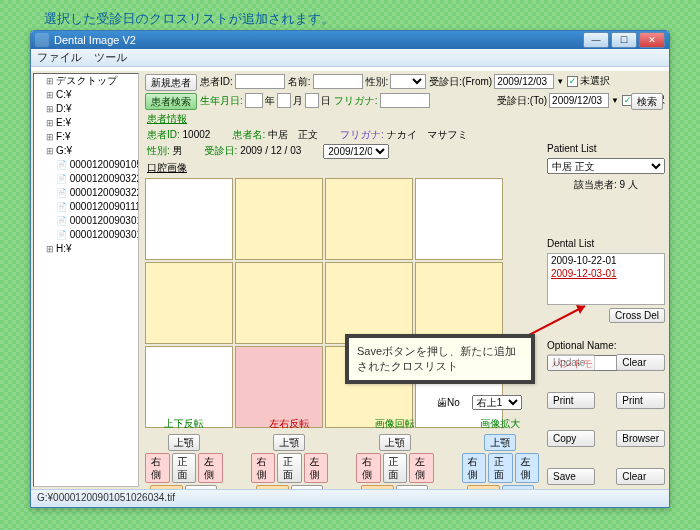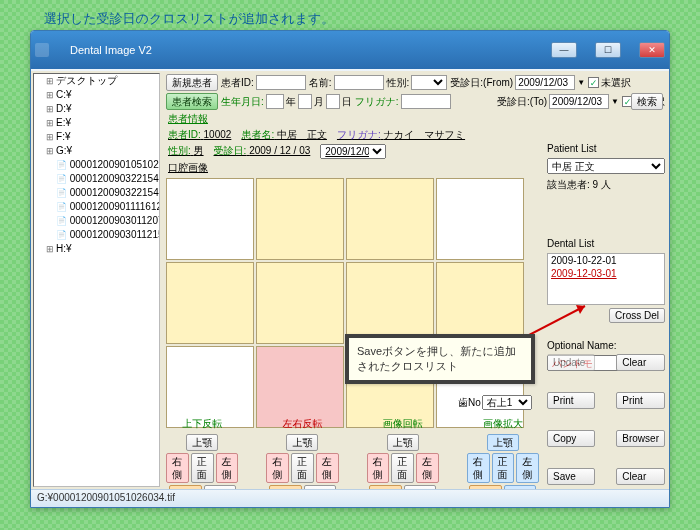--- a/index.html
+++ b/index.html
@@ -1,57 +1,57 @@
 <!DOCTYPE html>
 <html><head>
 <meta charset="utf-8">
 <style>
   * { box-sizing: border-box; margin: 0; padding: 0; }
   body { font-family: "MS UI Gothic", Meiryo, sans-serif; font-size: 11px; background: repeating-conic-gradient(#8ed88e 0% 25%, #79d179 0% 50%) 0 0/8px 8px; width:700px; height:530px; position:relative; }
   .instruction { color:#0a5aa0; font-size:13px; padding:10px 0 6px 44px; }
   .window { position:absolute; left:30px; top:30px; width:640px; height:478px; background:#fff; border:1px solid #3a78b0; border-radius:4px 4px 0 0; overflow:hidden; box-shadow:0 2px 6px rgba(0,0,0,.25); }
-  .titlebar { height:38px; background:linear-gradient(#3e8fd6,#2a6db0); color:#fff; display:flex; align-items:center; padding:0 4px; font-size:11px;gap:16px; }
+  .titlebar { height:18px; background:linear-gradient(#3e8fd6,#2a6db0); color:#fff; display:flex; align-items:center; padding:0 4px; font-size:11px; }
   .titlebar .icon { width:14px; height:14px; background:#fff3; border-radius:2px; margin-right:5px; }
   .titlebar .spacer { flex:1; }
   .winbtn { width:26px; height:16px; margin-left:2px; border-radius:2px; background:linear-gradient(#e8f2fb,#bcd6ee); border:1px solid #5a89b6; display:flex; align-items:center; justify-content:center; font-size:9px; color:#234; }
   .winbtn.close { background:linear-gradient(#f28a8a,#d24040); color:#fff; }
   .menubar { height:18px; background:linear-gradient(#eef5fb,#d7e7f5); border-bottom:1px solid #b9cfe4; display:flex; align-items:center; padding:0 6px; gap:12px; font-size:11px; color:#222; }
   .content { position:absolute; top:40px; left:0; right:0; bottom:18px; background:#ece9d8; display:flex; }
-  .tree { width:127px; border:1px inset #bbb; background:#fff; margin:2px; font-size:10px; overflow:hidden; }
+  .tree { width:106px; border:1px inset #bbb; background:#fff; margin:2px; font-size:10px; overflow:hidden; }
   .tree-scroll { height:100%; overflow:auto; }
   .tree ul { list-style:none; padding-left:10px; }
   .tree li { white-space:nowrap; line-height:13px; padding:0 2px; }
   .tree li::before { content:"⊞ "; color:#777; font-size:9px; }
   .tree li.leaf::before { content:"📄 "; font-size:9px; }
   .main { flex:1; position:relative; padding:2px; }
-  .toprow, .toprow2 { display:flex; align-items:center; gap:3px; padding:1px 2px; font-size:10px; }
+  .toprow, .toprow2 { display:flex; align-items:flex-start; gap:3px; padding:1px 2px; font-size:10px; }
   .btn { background:linear-gradient(#fdfdfd,#e6e6e6); border:1px solid #999; border-radius:2px; padding:1px 5px; font-size:10px; line-height:13px; cursor:pointer; }
   .btn.green { background:linear-gradient(#c9f0c9,#8fd88f); border-color:#5aa05a; color:#003300; }
   .btn.orange { background:#ffe0b0; border-color:#cc9955; }
   .btn.pink { background:#ffd6d6; border-color:#cc8888; }
   .btn.blue { background:#cfe8ff; border-color:#7aa9d6; }
   .field { display:inline-flex; align-items:center; gap:2px; }
   .field input,.field select { height:15px; font-size:10px; border:1px solid #999; background:#fff; padding:0 2px; }
   .checkbox { display:inline-flex; align-items:center; gap:2px; }
   .checkbox .box { width:11px; height:11px; border:1px solid #777; background:#fff; display:flex; align-items:center; justify-content:center; font-size:9px; color:#1a5; }
-  .info { display:flex; gap:10px; padding:1px 4px; font-size:10px;text-decoration:underline; }
+  .info { display:flex; gap:22px; padding:1px 4px; font-size:10px; }
   .green-label { color:#008000; }
   .purple { color:#6040c0; }
   .section-label { padding:1px 4px; font-size:10px;text-decoration:underline; }
   .grid { margin:2px 0 2px 2px; display:grid; grid-template-columns:repeat(4,88px); grid-template-rows:82px 82px 82px; gap:2px; }
   .cell { border:1px solid #b0a070; background:#fff; }
   .cell.y { background:#fff3c0; }
   .cell.p { background:#f7c6c6; }
   .rightcol { position:absolute; right:4px; top:72px; width:118px; font-size:10px; display:flex; flex-direction:column; gap:4px; }
   .rightcol .box { border:1px solid #aaa; background:#fff; }
   .rightcol select { width:100%; height:16px; font-size:10px; }
   .crosslist { height:52px; overflow:auto; }
   .crosslist .item { padding:1px 3px; }
   .crosslist .item.last { text-decoration:underline; color:#c00000; }
-  .toothno { position:absolute; left:296px; top:324px; font-size:10px; display:flex; align-items:center; gap:1px; }
+  .toothno { position:absolute; left:296px; top:324px; font-size:10px; display:flex; align-items:center; gap:12px; }
   .ops { position:absolute; top:346px; left:4px; right:130px; font-size:10px; }
   .ops .groups { display:flex; gap:28px; }
   .ops .grp { display:flex; flex-direction:column; align-items:center; gap:2px; }
   .ops .grp .title { color:#008000; margin-bottom:1px; }
   .ops .row { display:flex; gap:2px; }
   .rightbtns { position:absolute; right:4px; bottom:4px; width:118px; display:grid; grid-template-columns:1fr 1fr; gap:21px; }
   .status { position:absolute; left:0; right:0; bottom:0; height:18px; background:linear-gradient(#eef5fb,#d7e7f5); border-top:1px solid #b9cfe4; font-size:10px; padding:2px 6px; color:#333; }
   .callout { position:absolute; left:345px; top:334px; width:190px; background:#fffff0; border:4px solid #404040; padding:6px 8px; font-size:11px; color:#333; box-shadow:1px 1px 3px rgba(0,0,0,.2); z-index:5; }
   .arrow { position:absolute; left:490px; top:302px; width:100px; height:50px; z-index:4; pointer-events:none; }
   .searchbtn { position:absolute; right:6px; top:22px; }
@@ -167,21 +167,21 @@
         <div class="cell y"></div>
         <div class="cell"></div>
         <div class="cell p"></div>
         <div class="cell y"></div>
         <div class="cell"></div>
       </div>
 
       <div class="rightcol">
         <div>Patient List</div>
         <select><option>中居   正文</option></select>
-        <div style="text-align:left"><span>該当患者:</span> <span>9</span> <span>人</span></div>
+        <div style="text-align:center"><span>該当患者:</span> <span>9</span> <span>人</span></div>
         <div style="height:38px"></div>
         <div>Dental List</div>
         <div class="box crosslist">
           <div class="item">2009-10-22-01</div>
           <div class="item last">2009-12-03-01</div>
         </div>
         <div style="text-align:right"><span class="btn">Cross Del</span></div>
         <div style="height:10px"></div>
         <div>Optional Name:</div>
         <select style="color:#c00"><option>パントモ</option></select>

